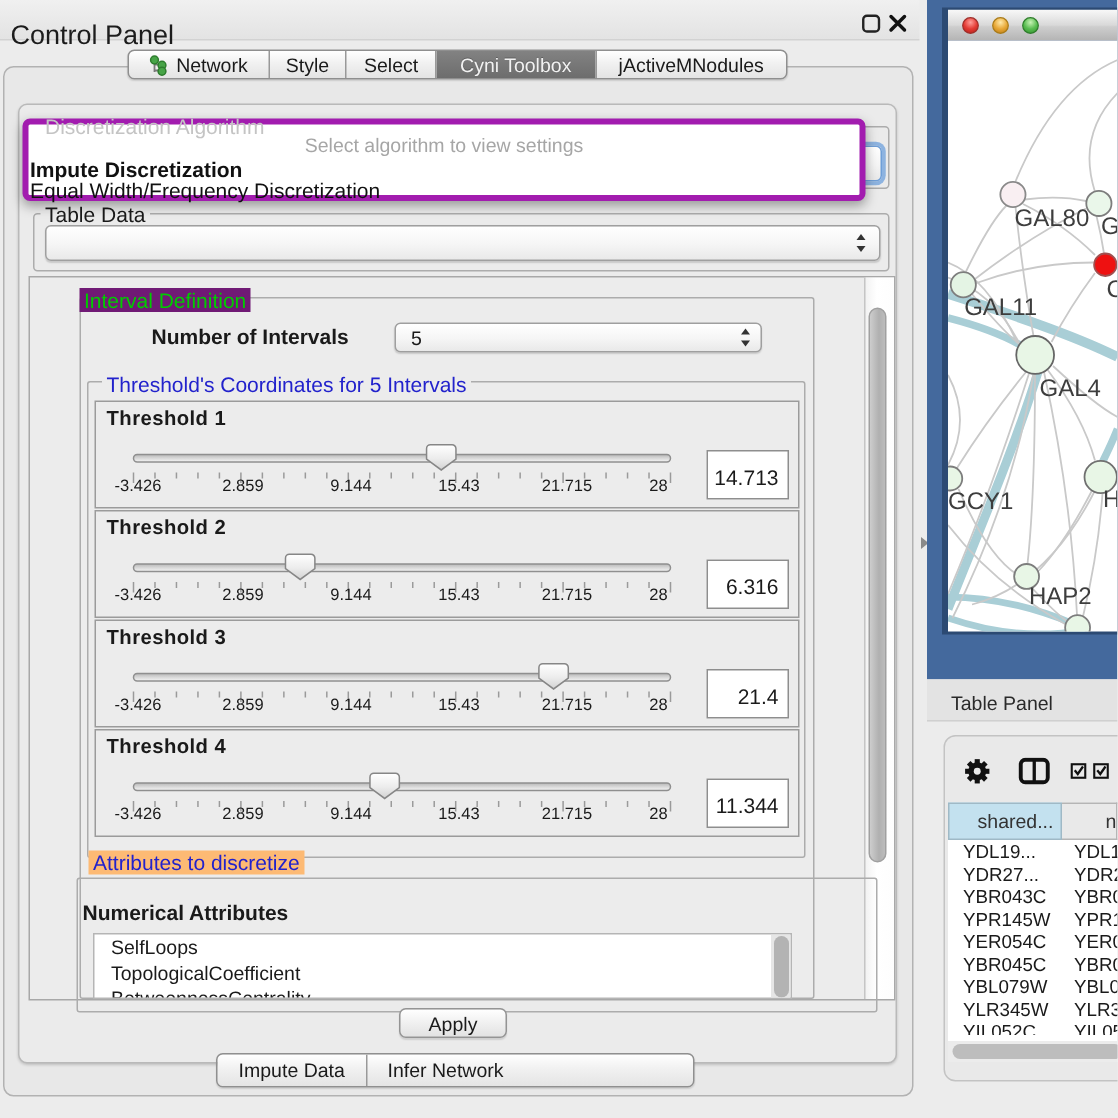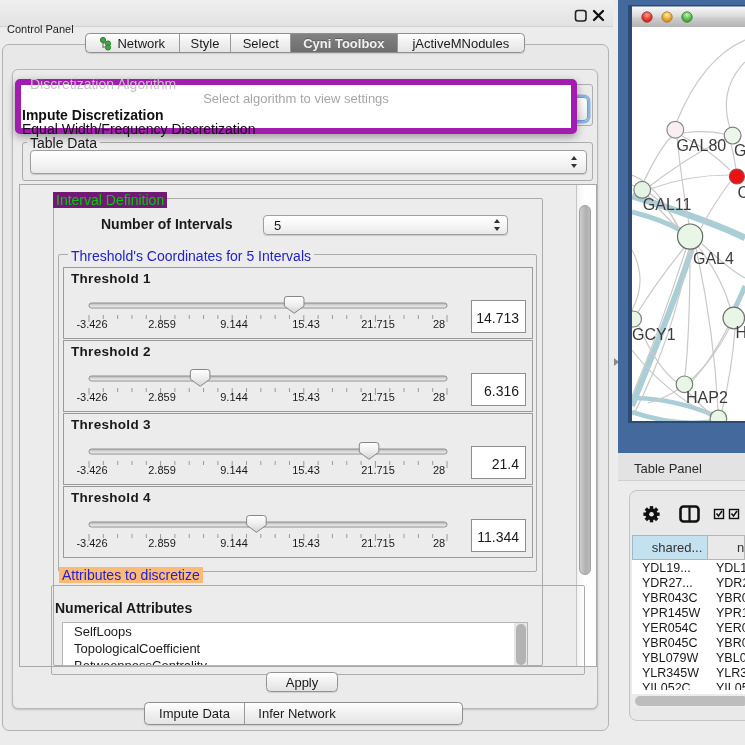--- a/index.html
+++ b/index.html
@@ -3,36 +3,36 @@
 <style>
 * { margin:0; padding:0; box-sizing:border-box; }
 html,body { width:745px; height:745px; }
 body { font-family:"Liberation Sans", sans-serif; background:#ececec; position:relative;
        overflow:hidden; font-size:13px; color:#1a1a1a; }
 .abs { position:absolute; }
 
 
 #titlebar { left:0; top:0; width:613px; height:27px;
   background:linear-gradient(#f0f0f0,#e3e3e3); border-bottom:1px solid #d2d2d2; }
-#titlebar .t { position:absolute; left:7px; top:23px; font-size:11px; color:#1c1c1c; }
+#titlebar .t { position:absolute; left:7px; top:13px; font-size:18px; color:#1c1c1c; }
 
 #tabpanel { left:2px; top:44px; width:607px; height:687px; background:#e8e8e8;
   border:1px solid #b2b2b2; border-radius:7px; }
 #dialog { left:12px; top:69px; width:586px; height:640px; background:#ebebeb;
   border:1px solid #b9b9b9; border-radius:6px; box-shadow:0 1px 2px rgba(0,0,0,0.18); }
 
 
 .seg { position:absolute; display:flex; background:linear-gradient(#ffffff,#f1f1f1 45%,#e4e4e4);
   border:1px solid #8f8f8f; border-radius:4.5px; overflow:hidden;
   box-shadow:0 1px 1px rgba(0,0,0,0.12); }
 .seg > div { display:flex; align-items:center; justify-content:center;
   border-left:1px solid #999; font-size:13px; color:#1a1a1a; }
 .seg > div:first-child { border-left:none; }
 .seg .sel { background:linear-gradient(#828282,#6d6d6d); color:#f2f2f2;
-  text-shadow:0 -1px 0 rgba(0,0,0,0.25);font-weight:bold; }
+  text-shadow:0 -1px 0 rgba(0,0,0,0.25); }
 
 
 .group { position:absolute; border:1px solid #acacac; border-radius:3px;
   box-shadow:inset 0 0 0 0 #fff; }
 .gtitle { position:absolute; background:#ebebeb; padding:0 3px; font-size:14px; }
 
 .combo { position:absolute; background:linear-gradient(#ffffff,#f5f5f5 55%,#e9e9e9);
   border:1px solid #9f9f9f; border-radius:4px; box-shadow:0 1px 1px rgba(0,0,0,0.15);
   font-size:13px; }
 .combo .txt { position:absolute; left:10px; top:3px; }
@@ -54,21 +54,21 @@
   border-left:1px solid #c5c5c5; }
 .vsb-thumb { position:absolute; border-radius:6px;
   background:linear-gradient(to right,#cdcdcd,#b0b0b0 60%,#bcbcbc); border:1px solid #a0a0a0; }
 
 .btn { position:absolute; background:linear-gradient(#ffffff,#f0f0f0 50%,#e2e2e2);
   border:1px solid #949494; border-radius:4.5px; text-align:center; font-size:13px;
   box-shadow:0 1px 1px rgba(0,0,0,0.12); }
 
 
 #popup { position:absolute; left:15px; top:79px; width:562px; height:55px; background:#ffffff;
-  border:6px solid #a21caf; border-radius:5px; box-shadow:0 3px 8px rgba(0,0,0,0.35); z-index:40; }
+  border:4px solid #a21caf; border-radius:5px; box-shadow:0 3px 8px rgba(0,0,0,0.35); z-index:40; }
 #popup .hint { position:absolute; left:0; right:0; top:6px; text-align:center; color:#a6a6a6; font-size:13px; }
 #popup .i1 { position:absolute; left:1px; top:22px; font-weight:bold; font-size:14px; color:#111; }
 #popup .i2 { position:absolute; left:1px; top:36px; font-size:14px; color:#111; }
 #ghost { position:absolute; left:30px; top:76px; font-size:14px; color:#c4c4c4; z-index:41; }
 
 
 .trow { position:absolute; left:632px; width:113px; height:15.1px; font-size:12.5px; }
 .trow .tc1 { position:absolute; left:10px; }
 .trow .tc2 { position:absolute; left:84px; }
 </style></head>

